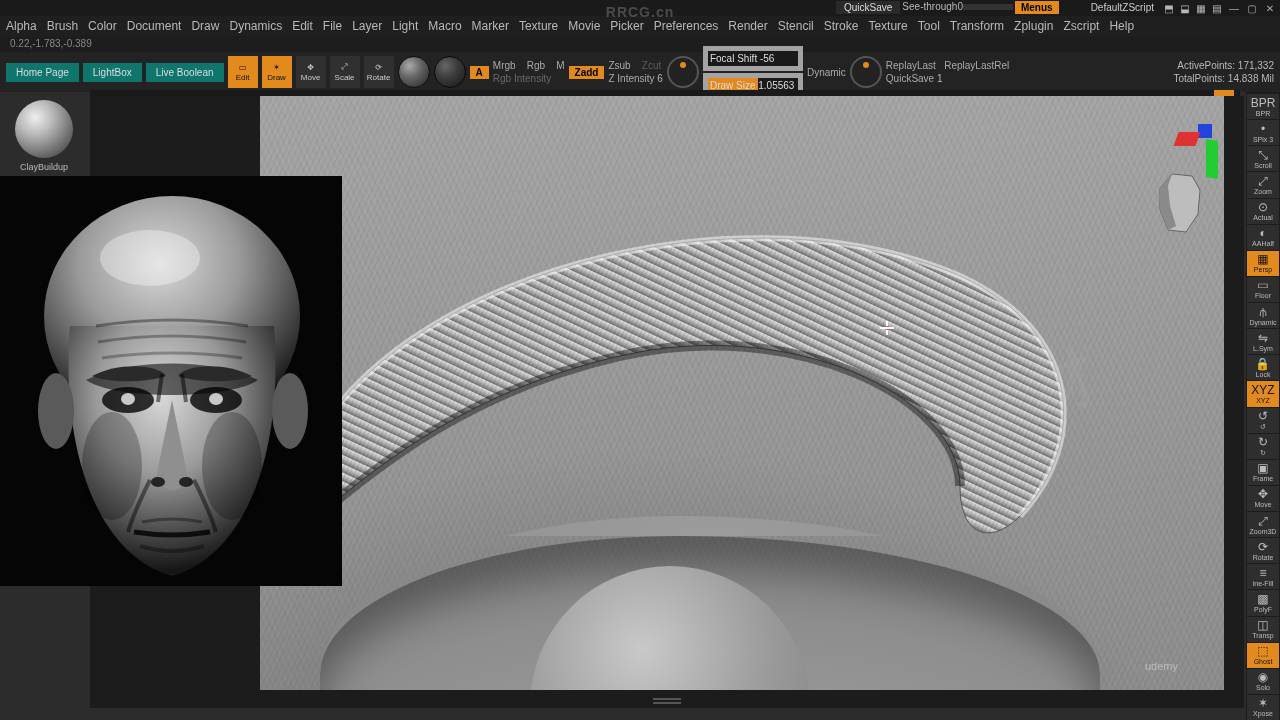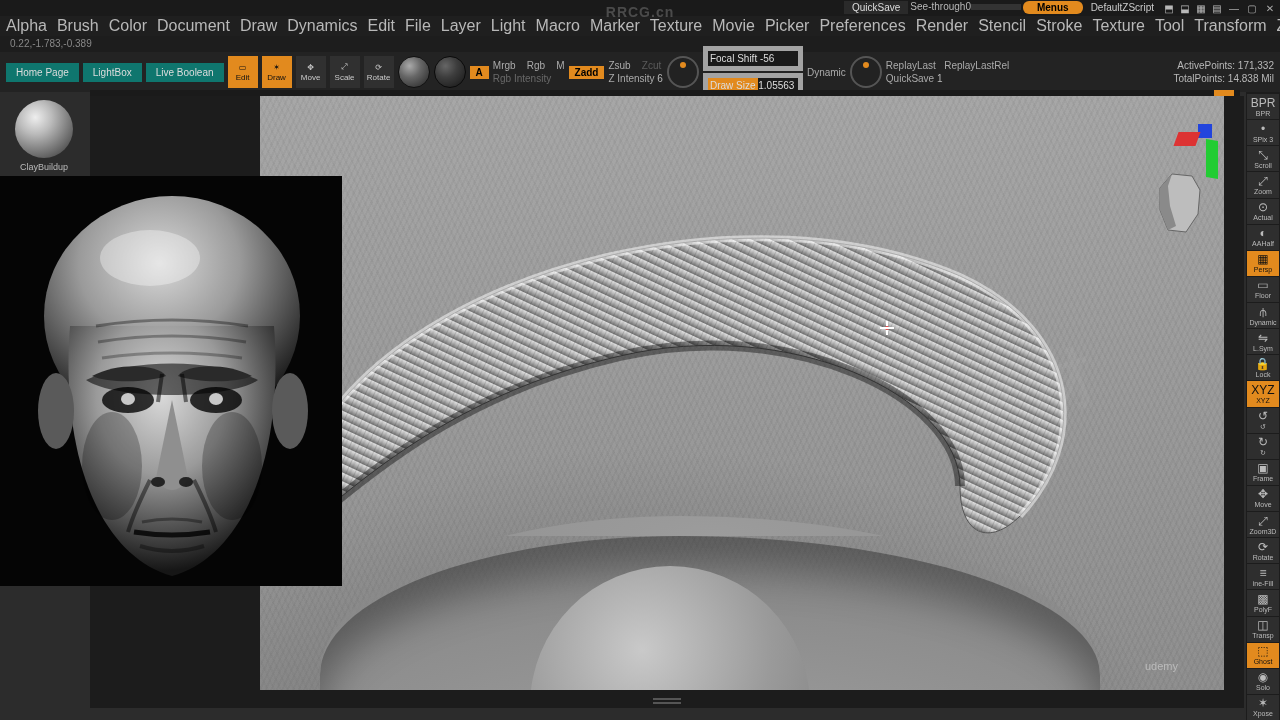--- a/index.html
+++ b/index.html
@@ -16,29 +16,29 @@
   .winbar {
     display:flex; align-items:center; justify-content:space-between;
     background:#1a1a1a; height:16px; padding:0 2px;
   }
   .winbar-left { display:flex; gap:4px; align-items:center;}
   .winbar-right { display:flex; gap:2px; align-items:flex-start;}
   .winbtn { width:16px;height:14px;display:flex;align-items:center;justify-content:center;color:#aaa;cursor:pointer;}
   .qs { background:#2a2a2a;padding:1px 8px;color:#ddd;}
   .seethrough { display:flex;align-items:center;}
   .st-slider { width:50px;height:6px;background:#333;position:relative;}
-  .menus-btn{ background:#e28a1e;color:#000;padding:1px 14px;font-weight:bold;border-radius:6px;}
-  .defz { padding:1px 6px;color:#ccc;}
+  .menus-btn{ background:#e28a1e;color:#000;padding:1px 6px;font-weight:bold;}
+  .defz { padding:1px 6px;color:#ccc;margin-left:24px;}
   .tinyicon{ width:14px;height:14px;display:inline-flex;align-items:center;justify-content:center;}
 
   
   .menubar{
     display:flex; gap:10px; padding:2px 6px;
     background:#1f1f1f; height:20px; align-items:center;
-    font-size:16px;
+    font-size:12px;
   }
   .menubar span{cursor:pointer;}
 
   
   .coord{ padding:2px 10px; color:#888; height:16px; background:#1d1d1d;}
 
   
   .toolrow{
     display:flex; align-items:center; gap:4px;
     padding:4px 6px; background:#232323; height:40px;

